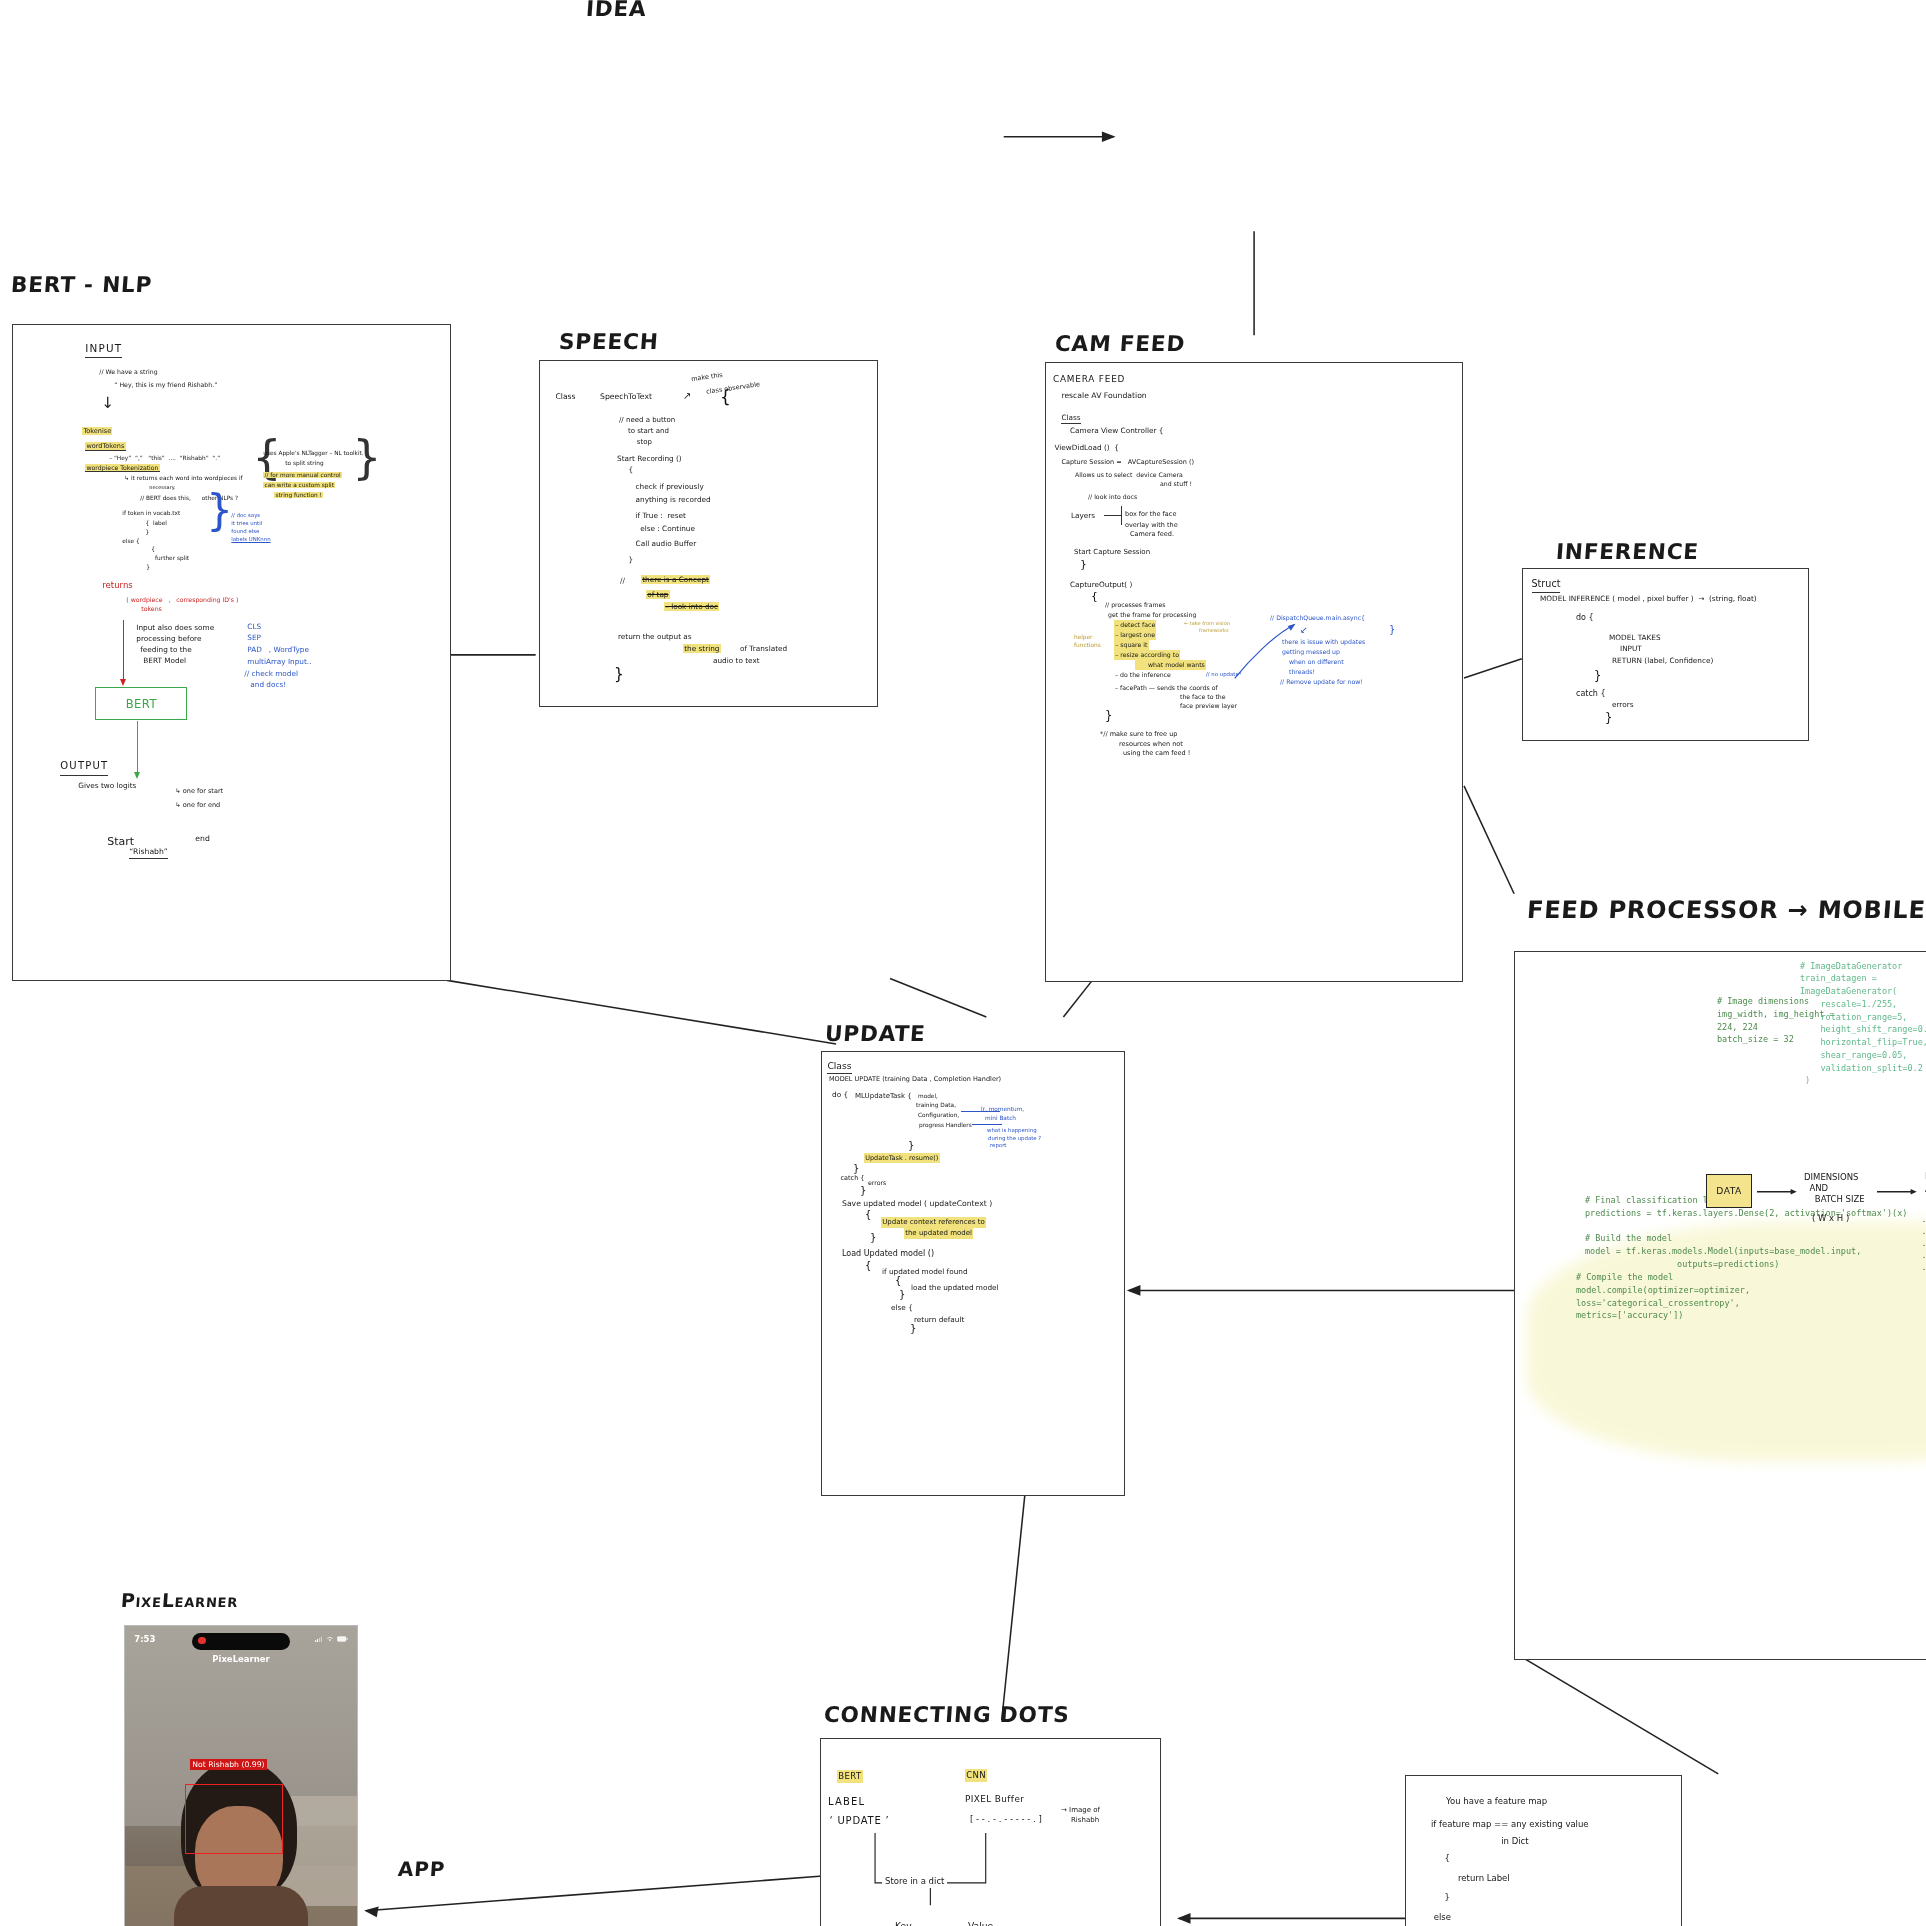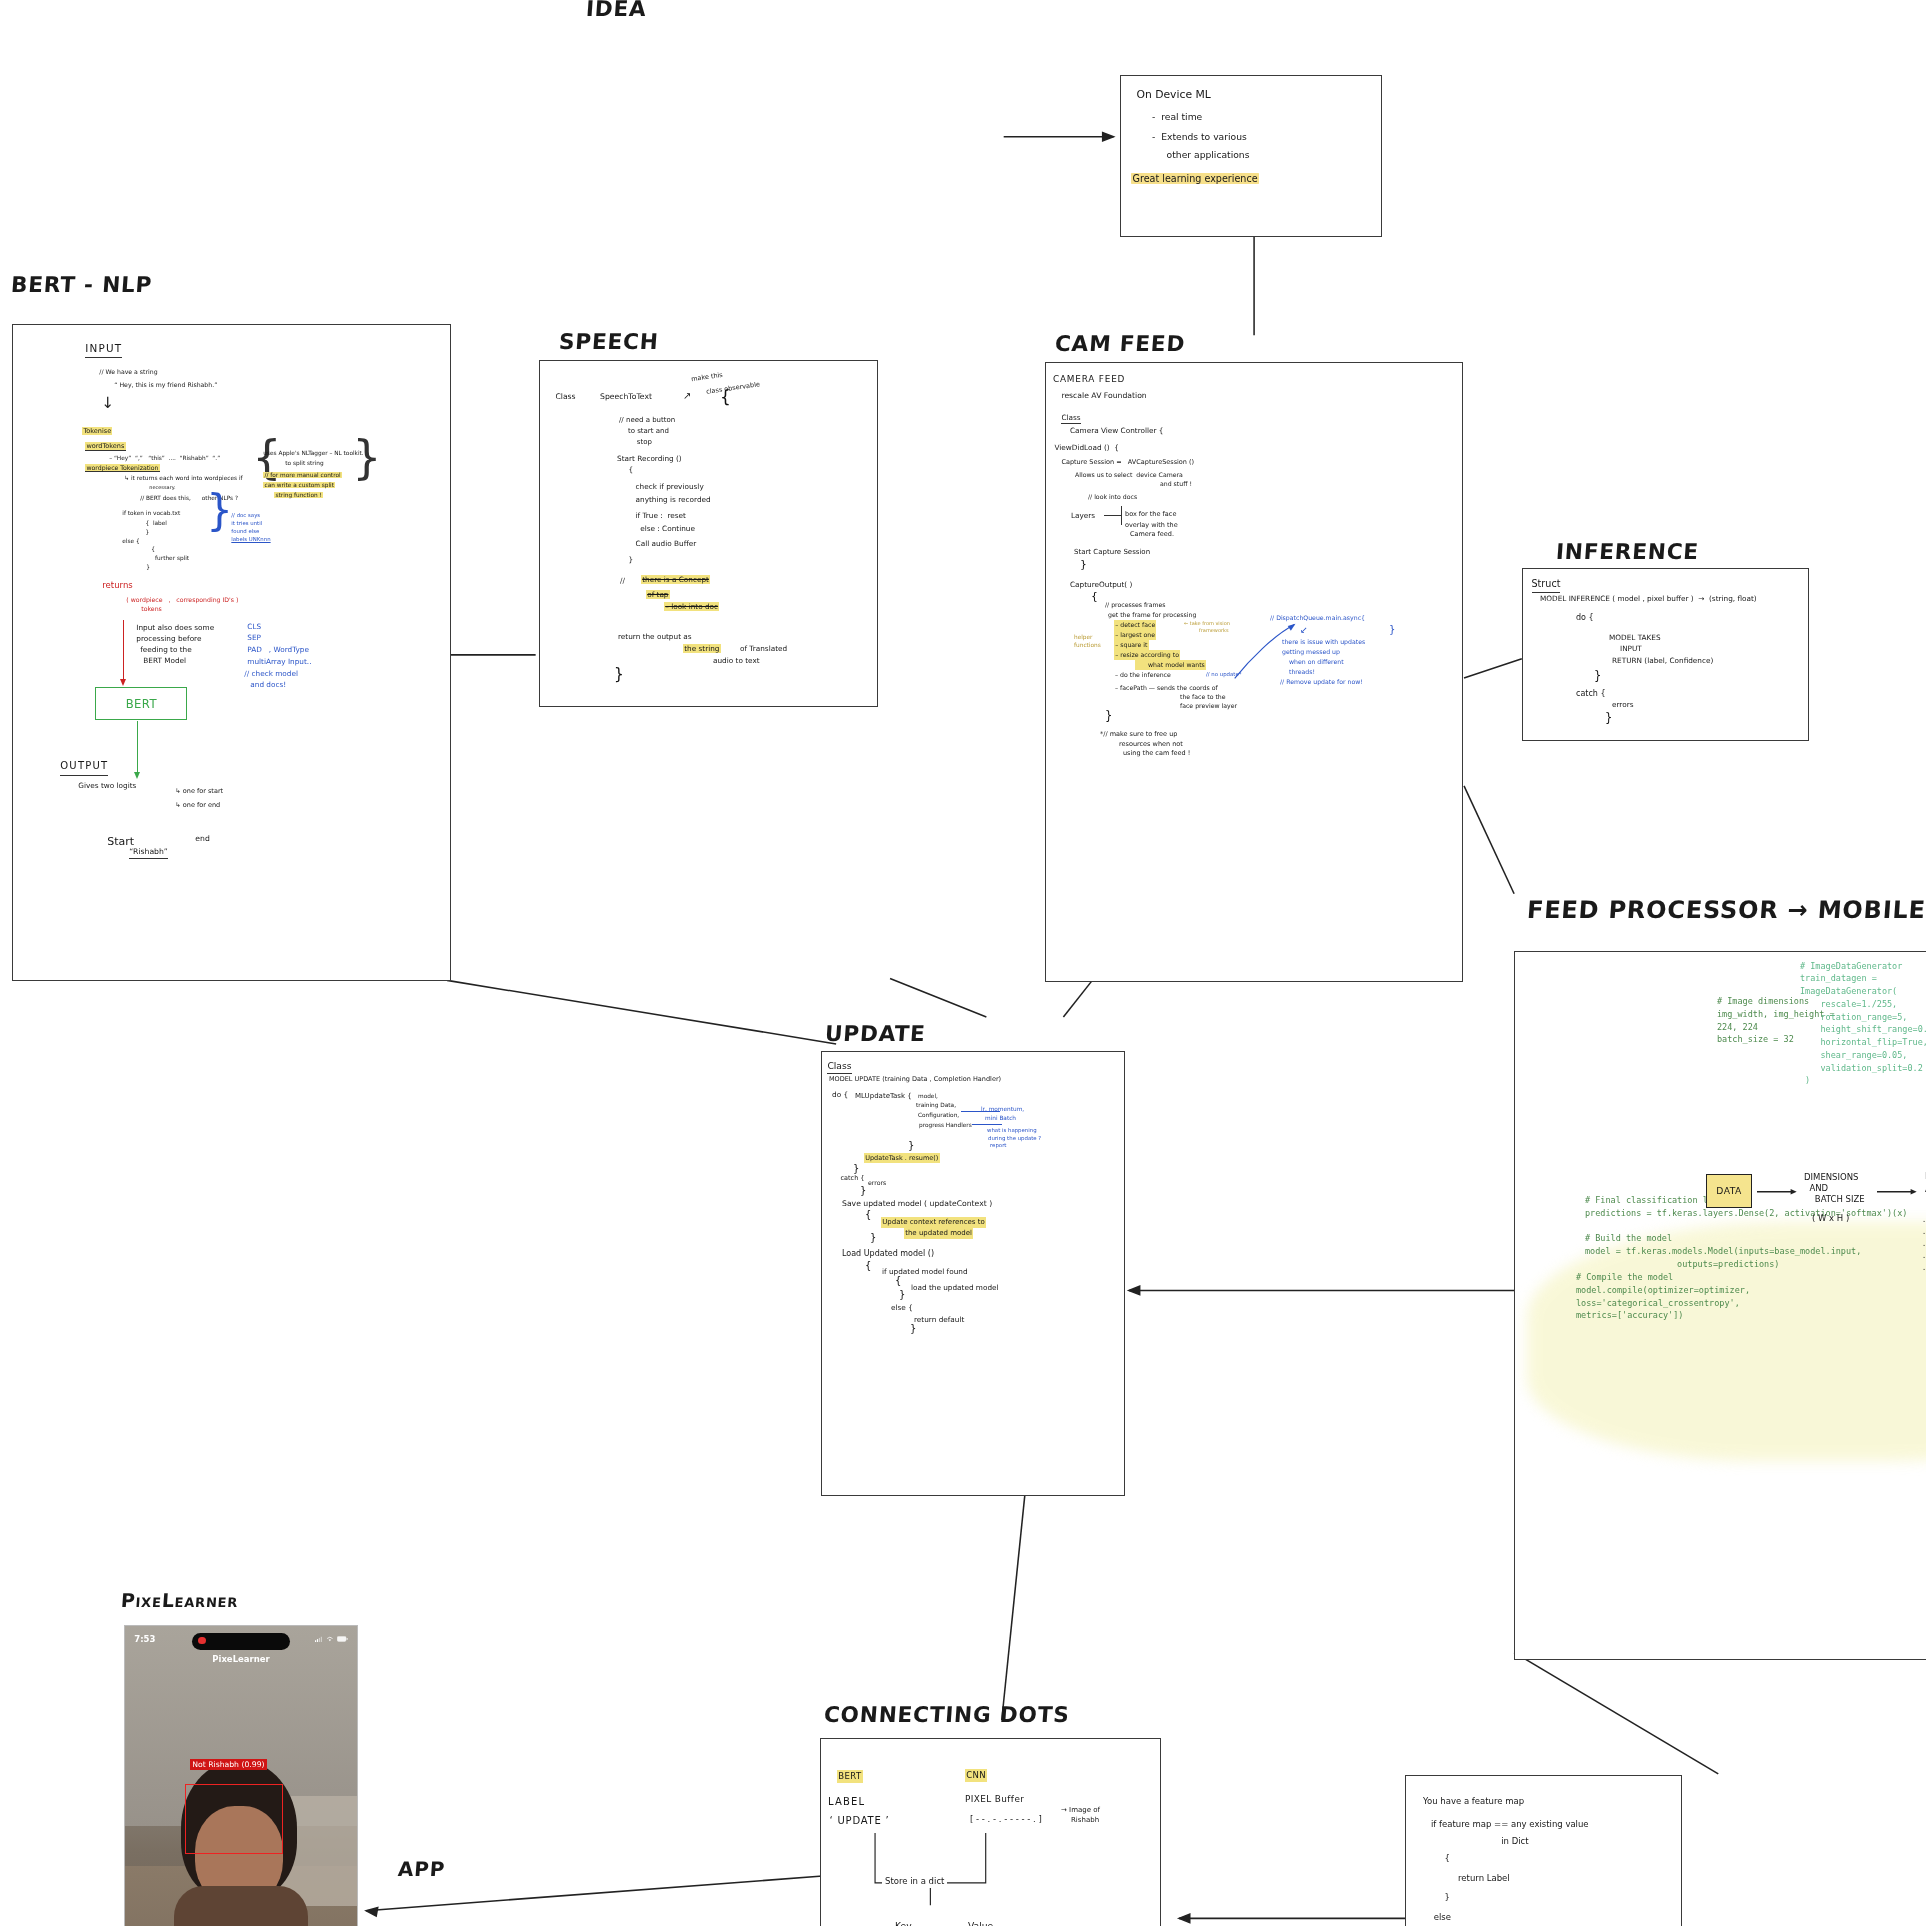--- a/index.html
+++ b/index.html
@@ -111,27 +111,20 @@
       <path d="M3690,4980 L3060,4980"></path>
       <polygon points="3060,4980 3088,4969 3088,4991" fill="#222"></polygon>
 
       <path d="M950,4960 L2135,4870"></path>
       <polygon points="950,4960 980,4952 976,4974" fill="#222"></polygon>
     </g>
   </svg>
 
   <div class="title abs" style="left:586px; top:-3.9px;">IDEA</div>
 
-  <div class="panel" style="left:1120px; top:75px; width:262px; height:162px;">
-    <div class="note abs" style="left:15.4px; top:10.8px; font-size:10.8px;">On Device ML</div>
-    <div class="note abs" style="left:31px; top:34px; font-size:9.2px;">-  real time</div>
-    <div class="note abs" style="left:31px; top:54px; font-size:9.2px;">-  Extends to various</div>
-    <div class="note abs" style="left:31px; top:72px; font-size:9.2px;">     other applications</div>
-    <div class="abs" style="left:10px; top:96px;"><span class="note hl" style="font-size:9.6px;">Great learning experience</span></div>
-  </div>
 
   <div class="title abs" style="left:10.8px; top:272px;">BERT - NLP</div>
   <div class="panel" style="left:12.3px; top:324px; width:439px; height:657px;">
     <div class="note abs" style="left:72px; top:14.6px; font-size:10.4px; letter-spacing:1.2px; border-bottom:0.8px solid #333; padding-bottom:1.5px;">INPUT</div>
     <div class="note abs" style="left:86px; top:42px; font-size:6.2px;">// We have a string</div>
     <div class="note abs" style="left:101px; top:55px; font-size:6.2px;">“ Hey, this is my friend Rishabh.”</div>
     <div class="abs" style="left:88px; top:69px; font-size:15.4px; color:#222;">↓</div>
     <div class="abs" style="left:69px; top:101px;"><span class="note hl2" style="font-size:6.5px;">Tokenise</span></div>
     <div class="abs" style="left:72px; top:116px;"><span class="note hl2" style="font-size:6.5px; border-bottom:0.8px solid #333;">wordTokens</span></div>
     <div class="note abs" style="left:96px; top:129px; font-size:5.8px;">– “Hey”  “,”   “this”  ....  “Rishabh”  “.”</div>
@@ -413,21 +406,21 @@
       <path d="M154,142 L154,188" stroke="#222" stroke-width="3" fill="none"></path>
     </svg>
     <div class="note abs" style="left:61px; top:136px; font-size:8.5px; background:#fff; padding:0 3.1px;">Store in a dict</div>
 
     <div class="note abs" style="left:74px; top:180px; font-size:9.2px;">Key</div>
     <div class="note abs" style="left:147px; top:180px; font-size:9.2px;">Value</div>
 
   </div>
 
   <div class="panel" style="left:1405px; top:1775px; width:277px; height:299px;">
-    <div class="note abs" style="left:17px; top:18.5px; font-size:8.5px;">You have a feature map</div>
+    <div class="note abs" style="left:40px; top:18.5px; font-size:8.5px;">You have a feature map</div>
     <div class="note abs" style="left:22.3px; top:42px; font-size:8.5px;"> if feature map == any existing value</div>
     <div class="note abs" style="left:22.3px; top:59px; font-size:8.5px;">                           in Dict</div>
     <div class="note abs" style="left:22.3px; top:76px; font-size:8.5px;">      {</div>
     <div class="note abs" style="left:22.3px; top:96px; font-size:8.5px;">           return Label</div>
     <div class="note abs" style="left:22.3px; top:115px; font-size:8.5px;">      }</div>
     <div class="note abs" style="left:22.3px; top:135px; font-size:8.5px;">  else</div>
 
   </div>
 
   <div class="title abs" style="left:398px; top:1857px; font-size:20px;">APP</div>

